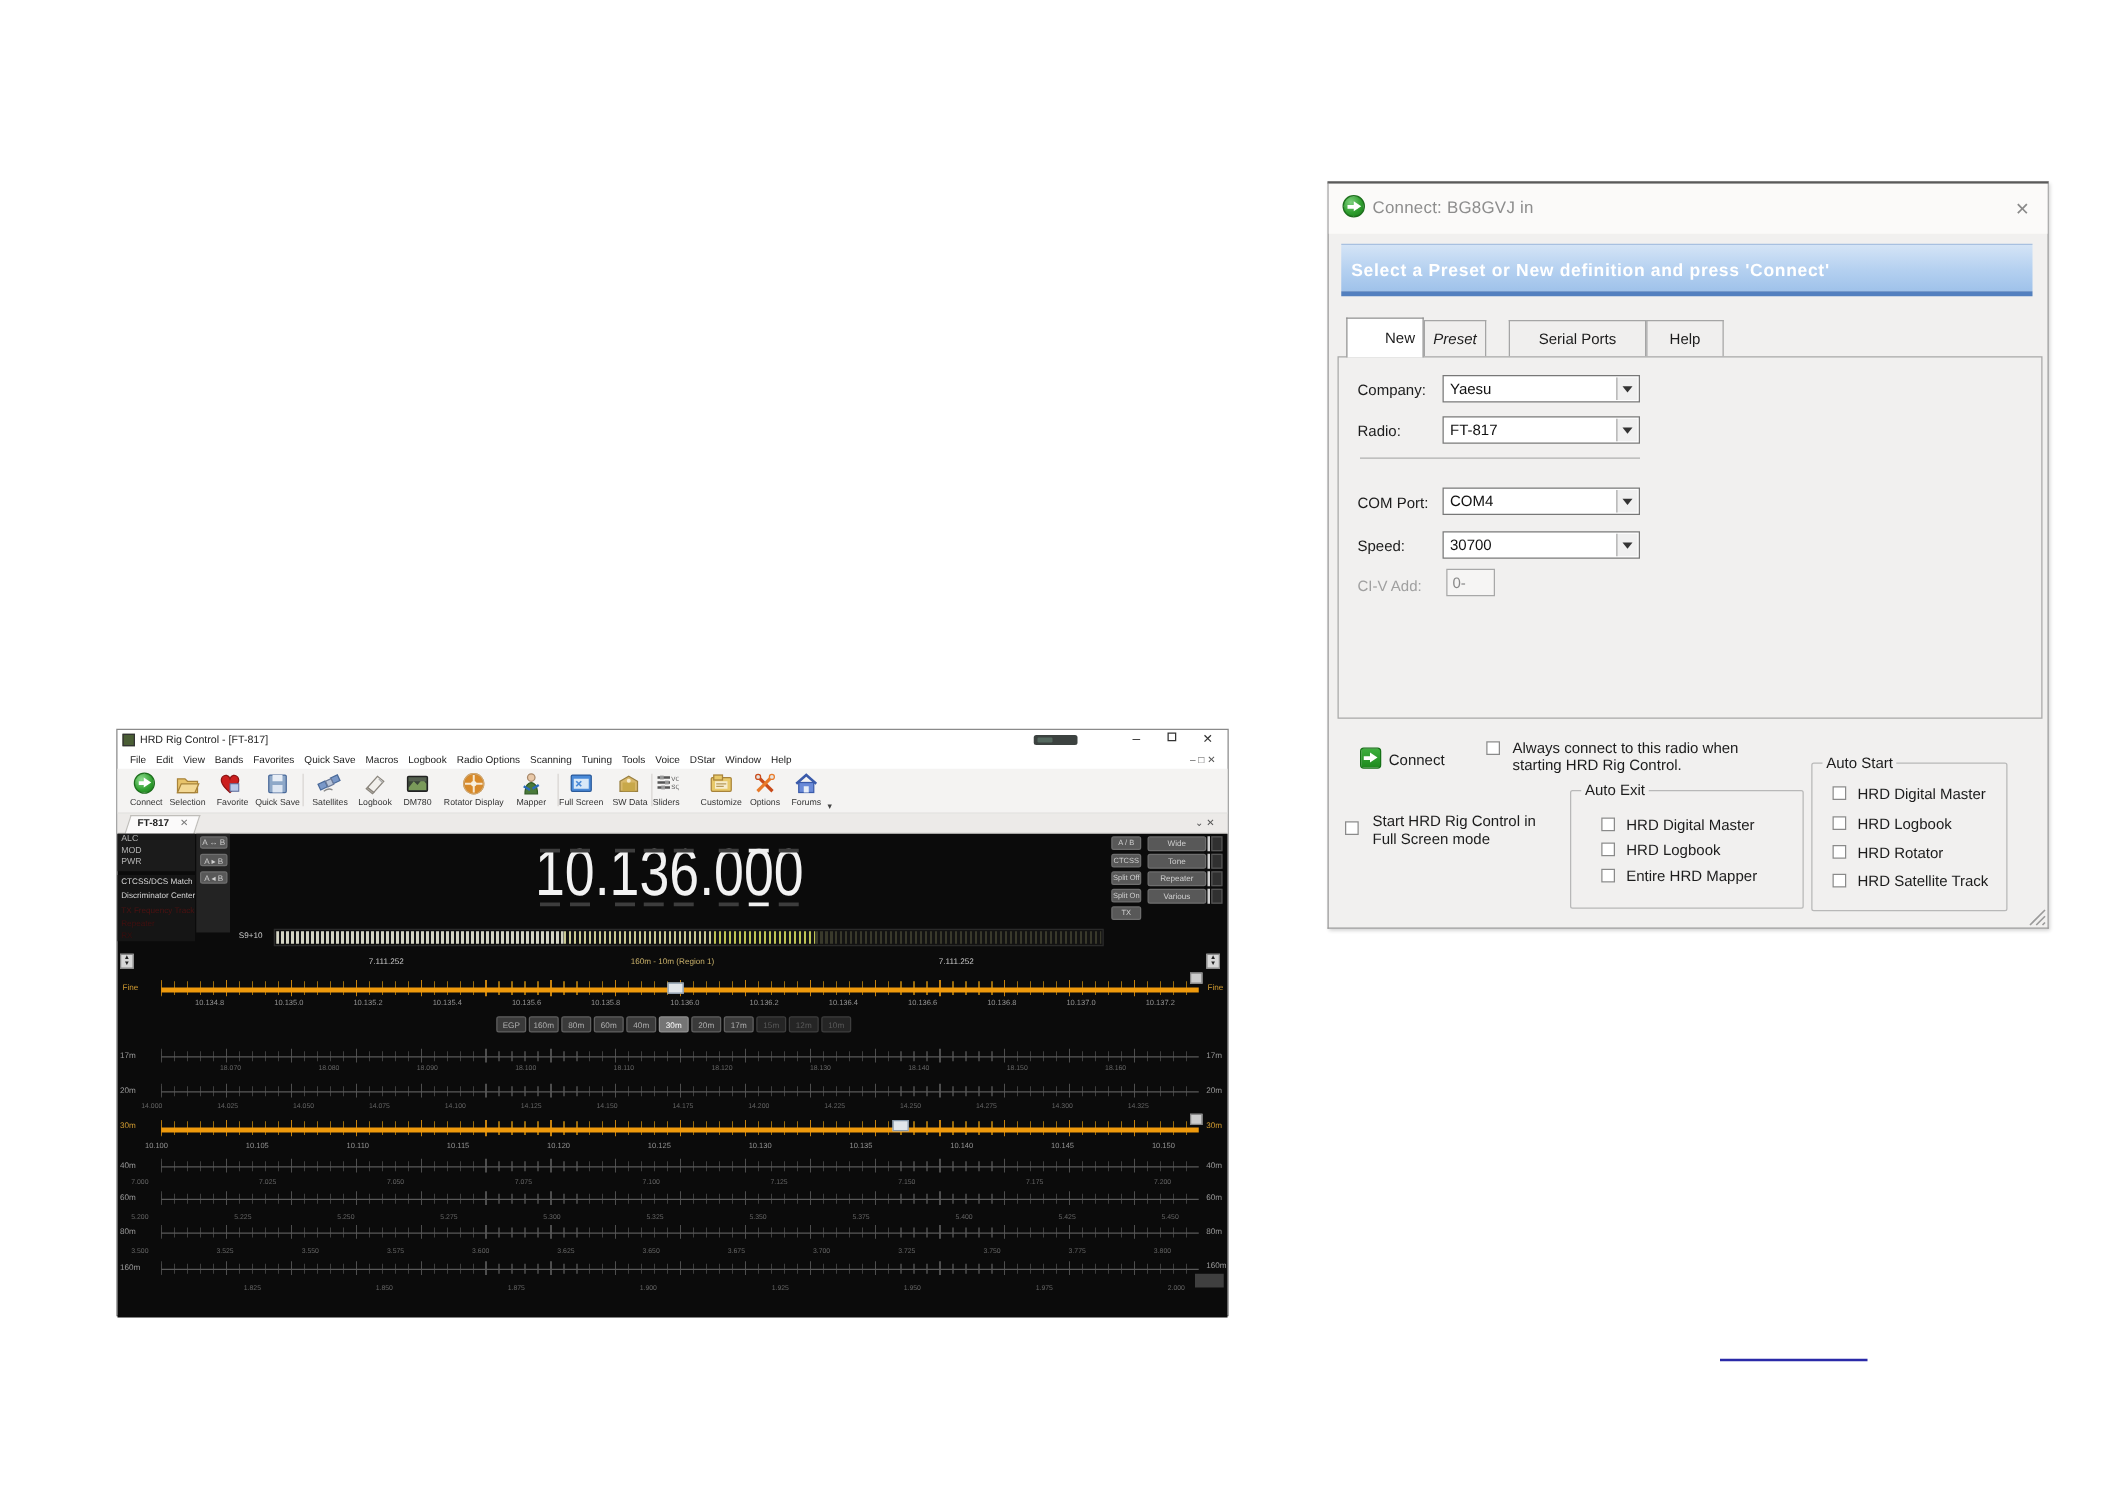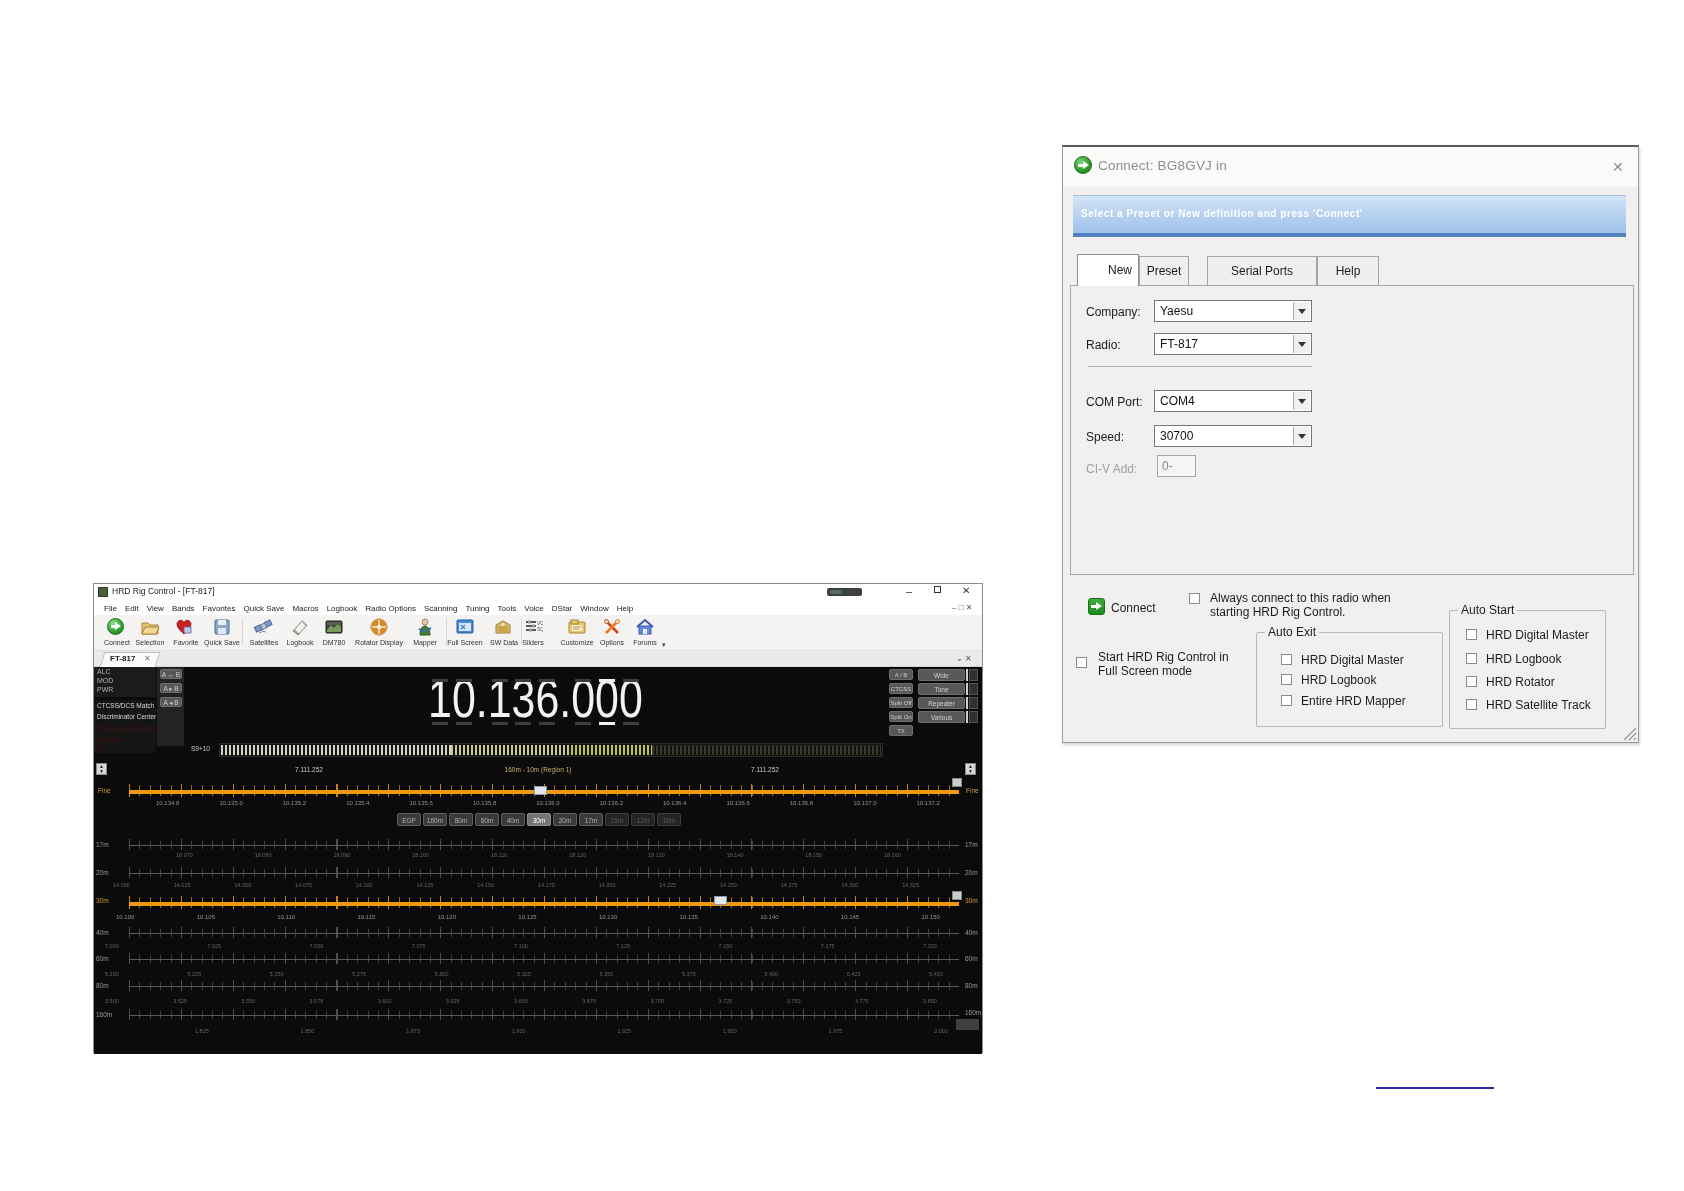--- a/index.html
+++ b/index.html
@@ -36,27 +36,27 @@
 
   <div class="abs" style="left:0;top:0;width:100%;height:40px;background:#fbfaf9;"></div>
   <div class="abs" style="left:11px;top:9px;width:18px;height:18px;border-radius:50%;background:radial-gradient(circle at 35% 30%, #7ed07e, #2f9e2f 55%, #187a18);border:1px solid #1c6e1c;">
      <div class="abs" style="left:3px;top:7px;width:8px;height:3px;background:#fff;"></div>
      <div class="abs" style="left:8px;top:4px;width:0;height:0;border:4.5px solid transparent;border-left:6px solid #fff;"></div>
   </div>
   <div class="abs" style="left:35px;top:11px;font-size:13.5px;letter-spacing:0.2px;color:#8d8d8d;">Connect: BG8GVJ in</div>
   <div class="abs" style="left:549px;top:12px;font-size:14px;color:#8a8a8a;">✕</div>
 
   <div class="abs" style="left:10px;top:48px;width:553px;height:42px;background:linear-gradient(#d4e4f6,#b4d0f0 55%,#9fc2ea);border-top:1px solid #a8c0e0;border-bottom:4px solid #5380bf;">
-    <div class="abs" style="left:8px;top:12px;font-size:10px;font-weight:bold;color:#fff;letter-spacing:0.55px;">Select a Preset or New definition and press 'Connect'</div>
+    <div class="abs" style="left:8px;top:12px;font-size:14px;font-weight:bold;color:#fff;letter-spacing:0.55px;">Select a Preset or New definition and press 'Connect'</div>
   </div>
 
   <div class="tab" style="left:14px;width:62px;background:#fff;border-color:#8f8f8f;z-index:3;top:107px;height:32px;">
       <div style="margin-top:8px;margin-left:24px;">New</div>
     </div>
-  <div class="tab" style="left:76px;width:50px;top:109px;height:30px;">
+  <div class="tab" style="left:76px;width:50px;top:109px;height:30px;font-style:italic;">
       <div style="margin-top:7px;">Preset</div>
     </div>
   <div class="tab" style="left:144px;width:110px;top:109px;height:30px;">
       <div style="margin-top:7px;">Serial Ports</div>
     </div>
   <div class="tab" style="left:254px;width:62px;top:109px;height:30px;">
       <div style="margin-top:7px;">Help</div>
     </div>
 
   <div class="abs" style="left:7px;top:138px;width:564px;height:290px;border:1px solid #a8a8a8;background:#f1f0ef;"></div>

